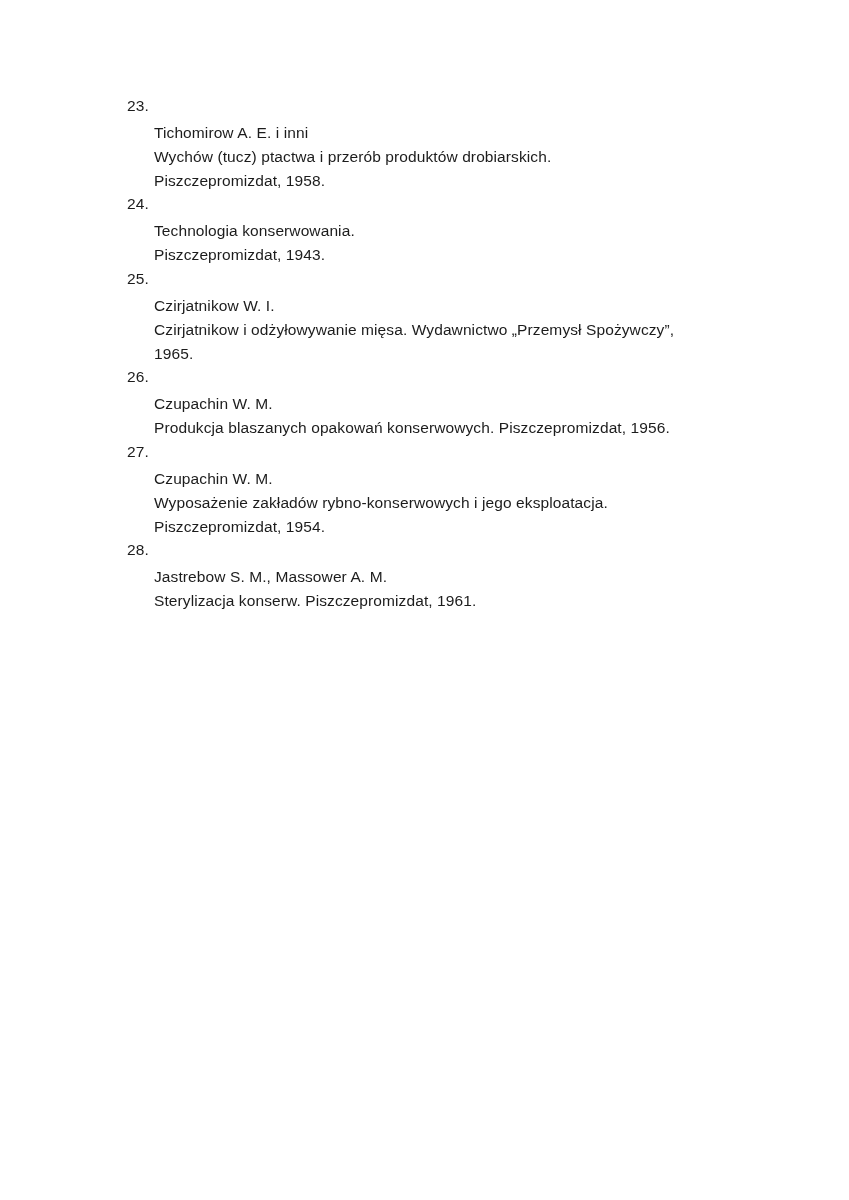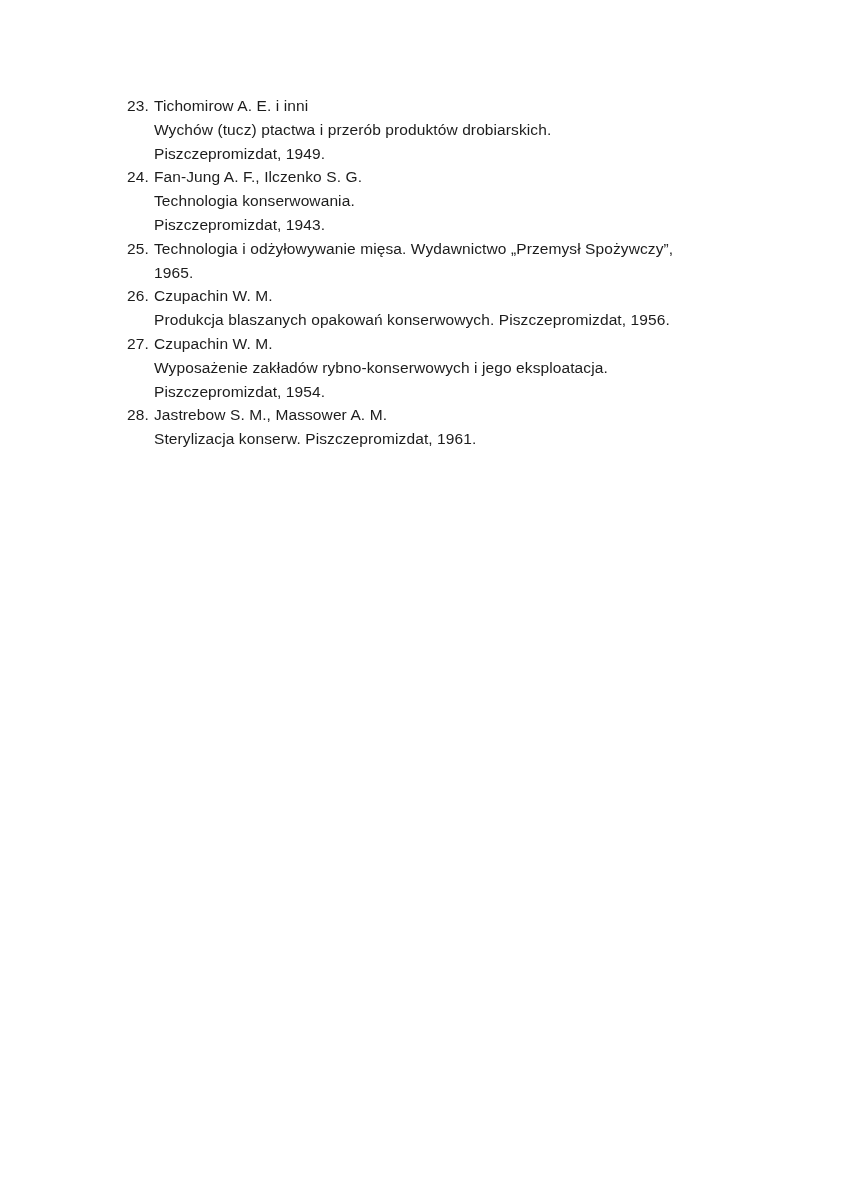--- a/index.html
+++ b/index.html
@@ -28,20 +28,21 @@
   .entry {
     display: flex;
     align-items: flex-start;
   }
   .entry .num {
     flex: 0 0 27px;
     white-space: nowrap;
   }
   .entry-body {
     flex: 1 1 auto;
+    margin-top: 27px;
   }
   .line {
     white-space: normal;
   }
   .italic {
   }
   .watermark {
     position: absolute;
     top: 1062px;
     left: 50%;
@@ -58,35 +59,35 @@
 </head>
 <body>
 
 <div class="page">
   <div class="ref-list" id="ref-list">
       <div class="entry">
         <span class="num">23.</span>
         <div class="entry-body">
           <div class="line"><span>Tichomirow A. E. i inni</span></div>
           <div class="line"><span class="italic">Wychów (tucz) ptactwa i przerób produktów drobiarskich</span><span>.</span></div>
-          <div class="line"><span>Piszczepromizdat, 1949.</span></div>
+          <div class="line"><span>Piszczepromizdat, 1958.</span></div>
         </div>
       </div>
       <div class="entry">
         <span class="num">24.</span>
         <div class="entry-body">
-          <div class="line"><span>Fan-Jung A. F., Ilczenko S. G.</span></div>
           <div class="line"><span class="italic">Technologia konserwowania</span><span>.</span></div>
           <div class="line"><span>Piszczepromizdat, 1943.</span></div>
         </div>
       </div>
       <div class="entry">
         <span class="num">25.</span>
         <div class="entry-body">
-          <div class="line"><span class="italic">Technologia i odżyłowywanie mięsa</span><span>. Wydawnictwo „Przemysł Spożywczy”,</span></div>
+          <div class="line"><span>Czirjatnikow W. I.</span></div>
+          <div class="line"><span class="italic">Czirjatnikow i odżyłowywanie mięsa</span><span>. Wydawnictwo „Przemysł Spożywczy”,</span></div>
           <div class="line"><span>1965.</span></div>
         </div>
       </div>
       <div class="entry">
         <span class="num">26.</span>
         <div class="entry-body">
           <div class="line"><span>Czupachin W. M.</span></div>
           <div class="line"><span class="italic">Produkcja blaszanych opakowań konserwowych</span><span>. Piszczepromizdat, 1956.</span></div>
         </div>
       </div>

